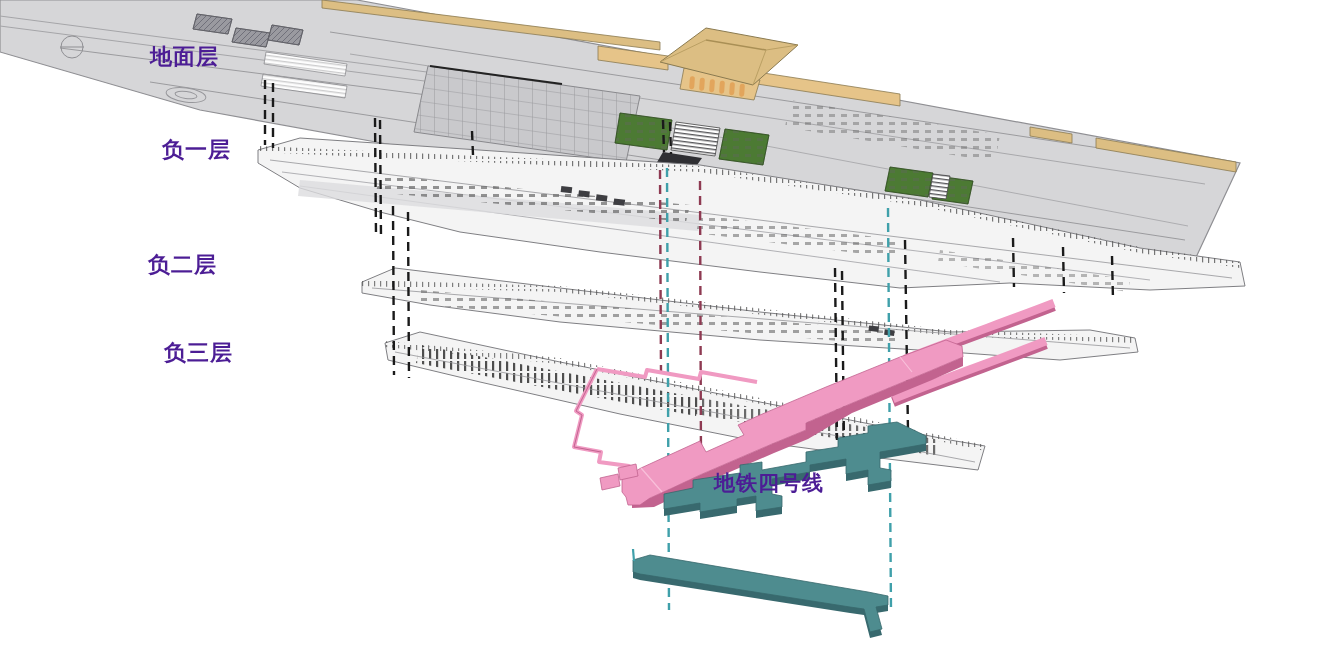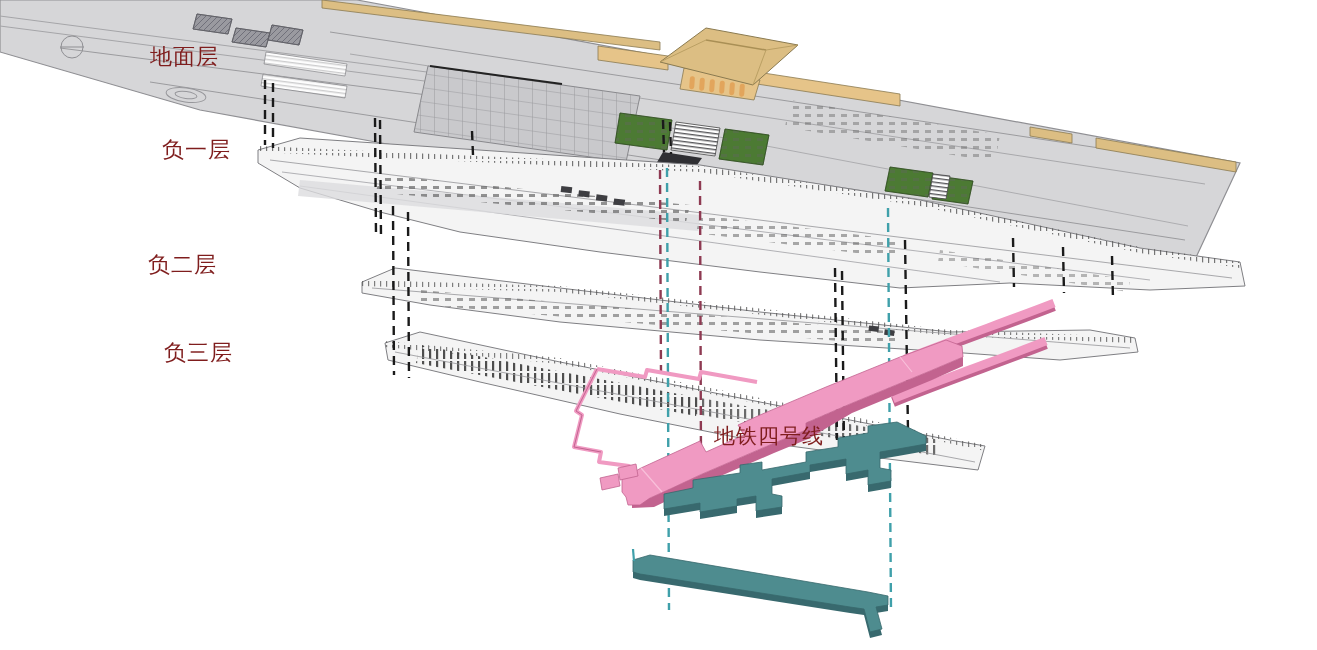--- a/index.html
+++ b/index.html
@@ -2,24 +2,24 @@
 <html style="--line4-pink: #F09AC2; --line4-pink-dark: #C2638F; --line7-teal: #4E8C8F; --line7-teal-dark: #38696E; --ground-gray: #D6D6D8; --plan-light: #F4F4F4; --roof-tan: #DCBE83; --wall-tan: #E6C489; --arch-orange: #E2A55C; --landscape-green: #4C7A33; --ref-black: #1A1A1A; --ref-maroon: #8E3A52; --ref-teal: #3FA0AA;"><head>
 <meta charset="utf-8">
 <style>
   html,body{margin:0;padding:0;background:#ffffff;}
   .canvas{
     position:relative;width:1317px;height:650px;overflow:hidden;background:#fff;
     font-family:"DejaVu Sans","Liberation Sans",sans-serif;
   }
   .canvas svg{position:absolute;left:0;top:0;}
   .lbl{
-    position:absolute;color:#7f1d1d;font-weight:400;font-size:22px;
+    position:absolute;color:#4c1d95;font-weight:700;font-size:22px;
     letter-spacing:1px;white-space:nowrap;line-height:1.2;
   }
-  .lbl.small{font-size:21px;}
+  .lbl.small{font-size:21px;margin-top:47px;}
 </style>
 </head>
 <body>
 
 <div class="canvas">
 
 <svg width="1317" height="650" viewBox="0 0 1317 650">
   <defs>
     <pattern id="pat-hatch" width="6" height="6" patternUnits="userSpaceOnUse">
       <path d="M0,6 L6,0" stroke="#70707a" stroke-width="1" fill="none"></path>

